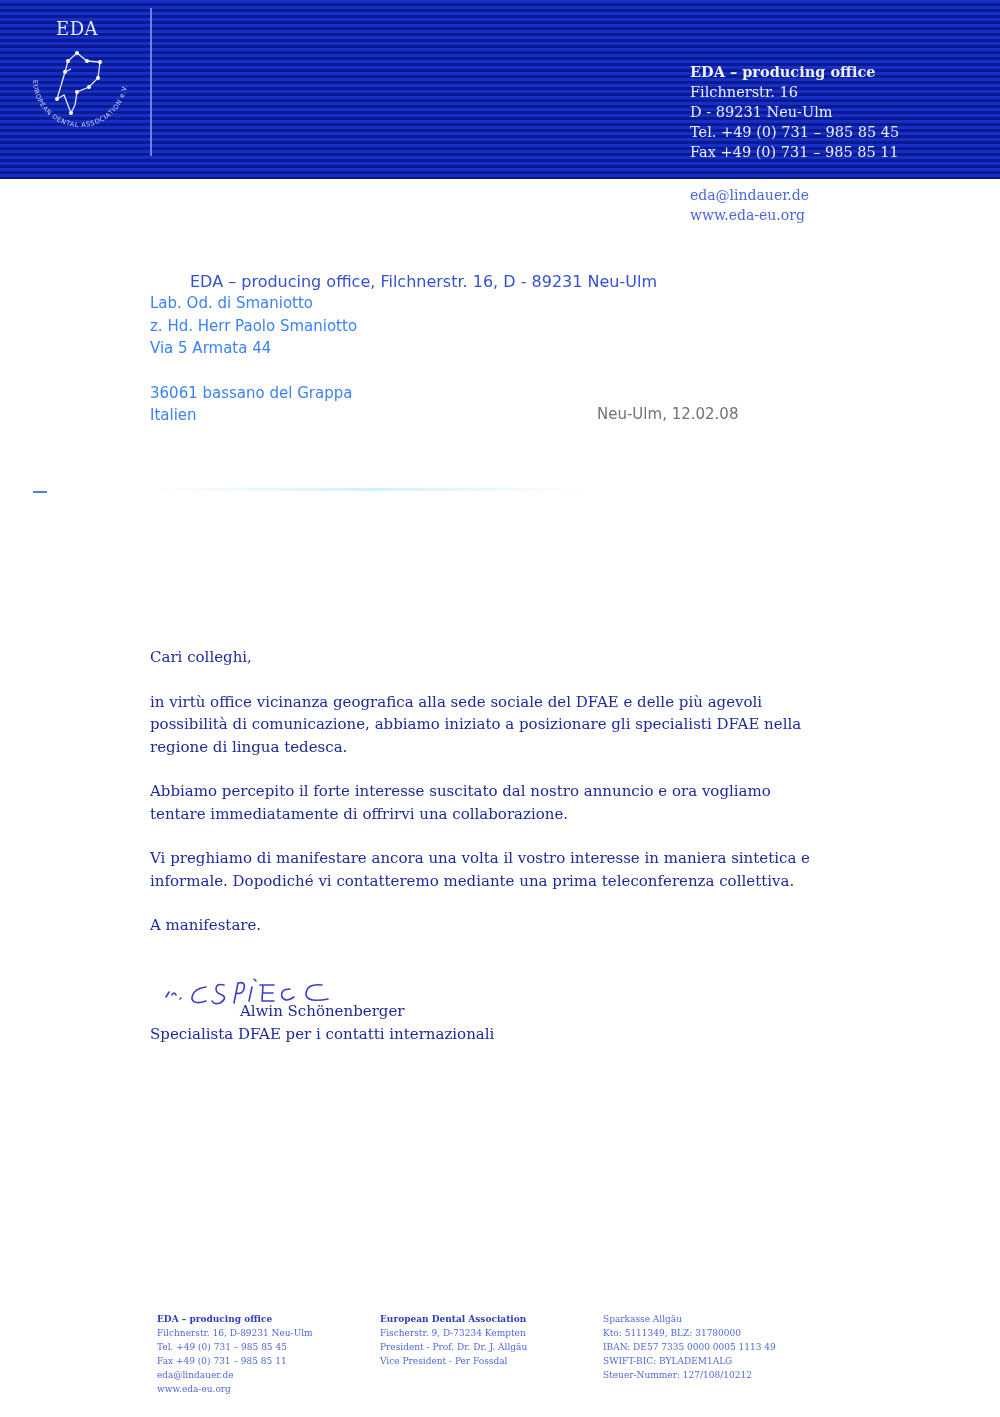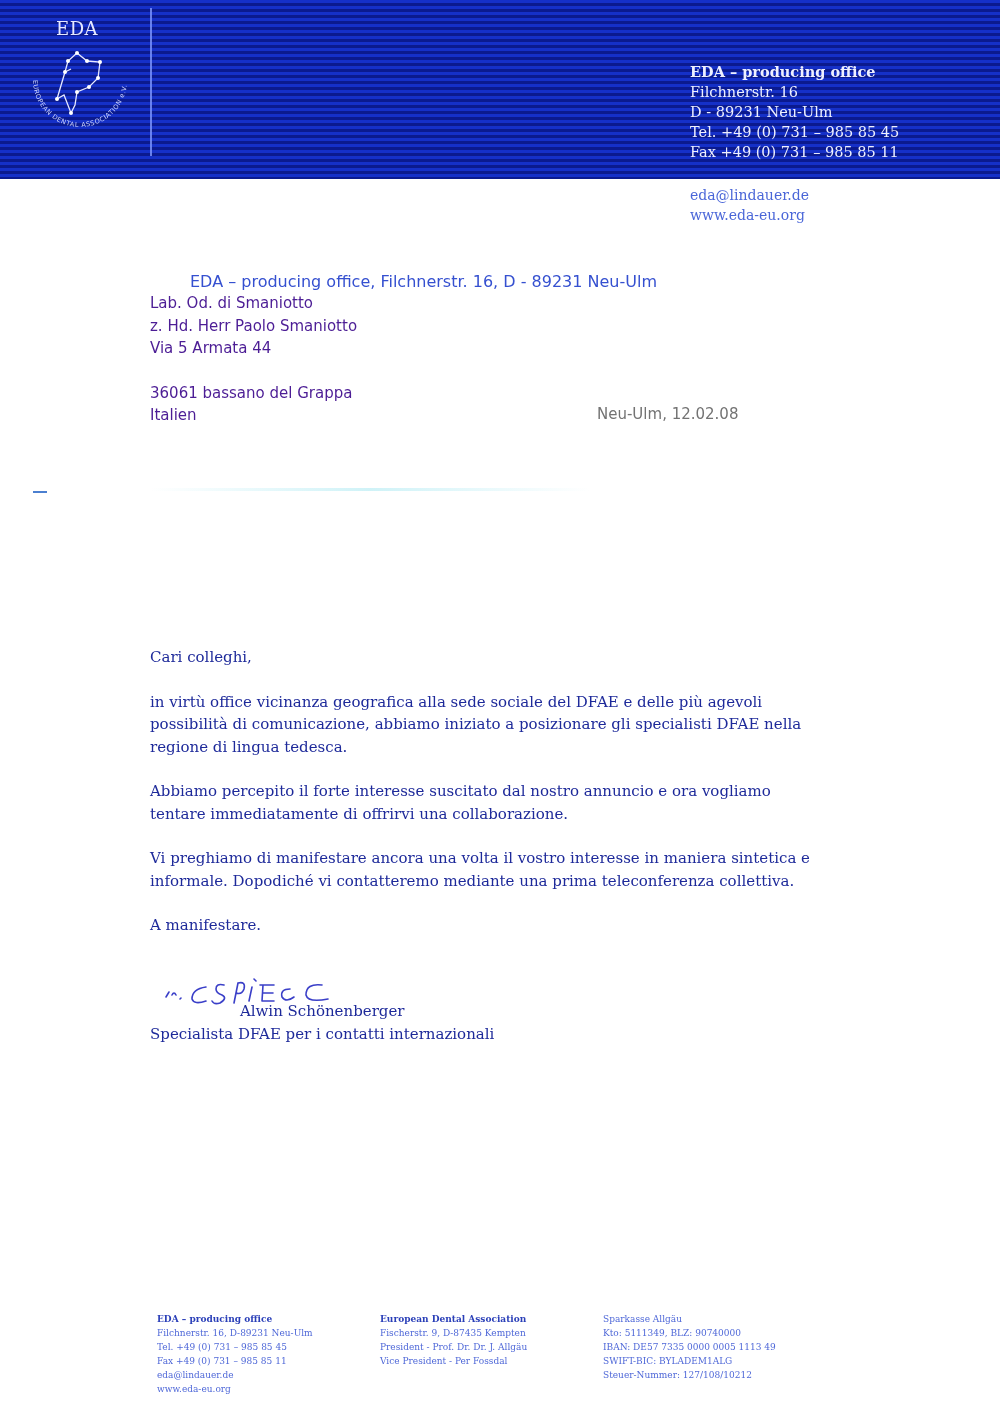--- a/index.html
+++ b/index.html
@@ -28,21 +28,21 @@
   }
   .header-contact .strong { font-weight: bold; }
   .web-contact {
     position: absolute; left: 690px; top: 185px; color: #4a66d8;
     font-family: "DejaVu Serif", serif; font-size: 14px; line-height: 20px;
   }
   .sender-line {
     position: absolute; left: 150px; top: 272px; font-size: 16px; color: #3550d0; margin-left: 40px;
   }
   .recipient {
-    position: absolute; left: 150px; top: 292px; font-size: 15px; line-height: 22.5px; color: #4c1d95;
+    position: absolute; left: 150px; top: 292px; font-size: 15px; line-height: 22.5px; color: #3b82f6;
   }
   .recipient .gap { height: 22px; }
   .date {
     position: absolute; left: 597px; top: 405px; font-size: 15px; color: #737373;
   }
   .fold-mark {
     position: absolute; left: 33px; top: 491px; width: 14px; height: 2px; background: #4b7fd0;
   }
   .scan-noise {
     position: absolute; left: 150px; top: 488px; width: 440px; height: 3px;
@@ -159,23 +159,23 @@
 <div class="footer-col footer-col-1">
   <div class="strong">EDA – producing office</div>
   <div>Filchnerstr. 16, D-89231 Neu-Ulm</div>
   <div>Tel. +49 (0) 731 – 985 85 45</div>
   <div>Fax +49 (0) 731 – 985 85 11</div>
   <div>eda@lindauer.de</div>
   <div>www.eda-eu.org</div>
 </div>
 <div class="footer-col footer-col-2">
   <div class="strong">European Dental Association</div>
-  <div>Fischerstr. 9, D-87435 Kempten</div>
+  <div>Fischerstr. 9, D-73234 Kempten</div>
   <div>President  - Prof. Dr. Dr. J. Allgäu</div>
   <div>Vice  President  - Per Fossdal</div>
 </div>
 <div class="footer-col footer-col-3">
   <div>Sparkasse Allgäu</div>
-  <div>Kto: 5111349, BLZ: 90740000</div>
+  <div>Kto: 5111349, BLZ: 31780000</div>
   <div>IBAN: DE57 7335 0000 0005 1113 49</div>
   <div>SWIFT-BIC: BYLADEM1ALG</div>
   <div>Steuer-Nummer: 127/108/10212</div>
 </div>
 
 </body></html>

